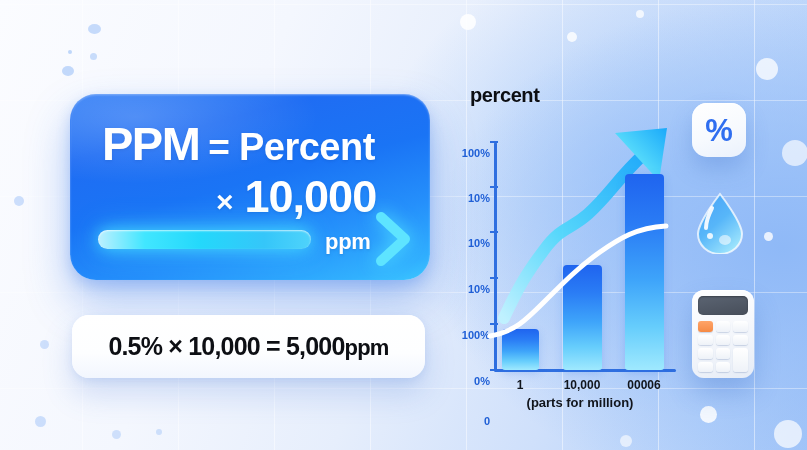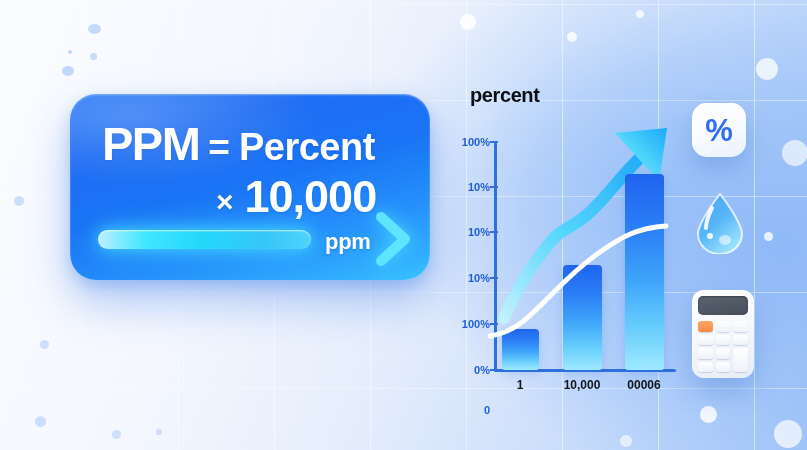--- a/index.html
+++ b/index.html
@@ -138,21 +138,21 @@
   }
   .ytick {
     position: absolute;
     right: 0;
     font-size: 11px; font-weight: 700;
     color: #1f5fd6;
     text-align: right;
     transform: translateY(-50%);
     white-space: nowrap;
   }
-  #ylabels { position: absolute; left: 0; top: 0; width: 38px; height: 100%; }
+  #ylabels { position: absolute; left: 0; top: 11px; width: 38px; height: 100%; }
   #plot {
     position: absolute;
     left: 44px; top: 58px;
     width: 178px; height: 228px;
   }
   .bar {
     position: absolute;
     bottom: 0;
     border-radius: 4px 4px 3px 3px;
     background: linear-gradient(180deg, #1f64ef 0%, #2a7cf5 26%, #3ea4fa 54%, #66cdfc 78%, #9fe9fe 100%);
@@ -276,20 +276,25 @@
     </div>
 
     <div id="progress-track"></div>
     <div id="ppm-label">ppm</div>
 
     <svg id="chevron-arrow" viewBox="0 0 40 56">
       <path d="M8 6 L32 28 L8 50" fill="none" stroke="#5ee4ff" stroke-width="10" stroke-linecap="round" stroke-linejoin="round"></path>
     </svg>
   </div>
 
+  <div id="example-card">
+    <div id="example-text">
+      <span>0.5% × 10,000 = 5,000</span><span class="unit">ppm</span>
+    </div>
+  </div>
 
   <div id="chart">
 
     <div id="chart-title">percent</div>
 
     <div id="ylabels">
       <div class="ytick" style="top:58px;">100%</div>
       <div class="ytick" style="top:103px;">10%</div>
       <div class="ytick" style="top:148px;">10%</div>
       <div class="ytick" style="top:194px;">10%</div>
@@ -331,20 +336,21 @@
       <div class="bar" style="left:129px; width:39px; height:196px;"></div>
 
       <svg style="position:absolute;left:0;top:0;width:178px;height:228px;overflow:visible;">
         <path d="M-6 194 C 18 190, 30 178, 48 160 C 68 140, 84 124, 104 110 C 124 96, 140 86, 170 84" fill="none" stroke="#ffffff" stroke-width="5" stroke-linecap="round"></path>
       </svg>
     </div>
 
     <div class="xtick" style="left:68px;">1</div>
     <div class="xtick" style="left:130px;">10,000</div>
     <div class="xtick" style="left:192px;">00006</div>
+    <div id="xaxis-caption">(parts for million)</div>
   </div>
 
   <div id="percent-icon-tile">
     <span id="percent-glyph">%</span>
   </div>
 
   <svg id="droplet" viewBox="0 0 52 62">
     <defs>
       <linearGradient id="dropGrad" x1="0.2" y1="0" x2="0.85" y2="1">
         <stop offset="0%" stop-color="#4aa4f7"></stop>

